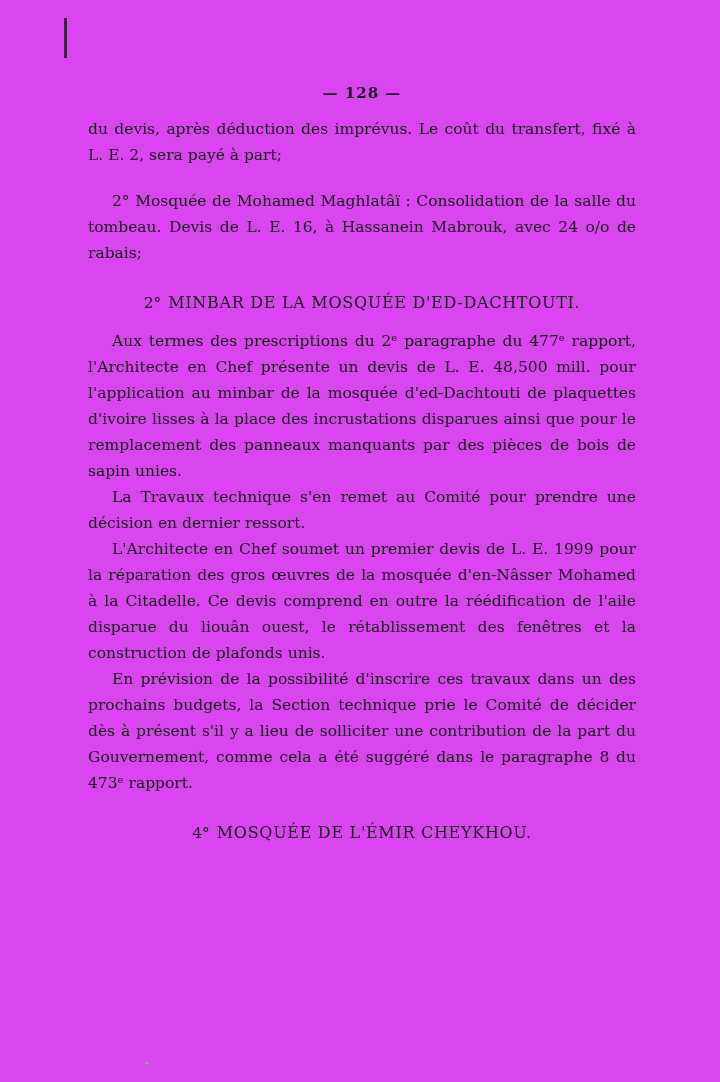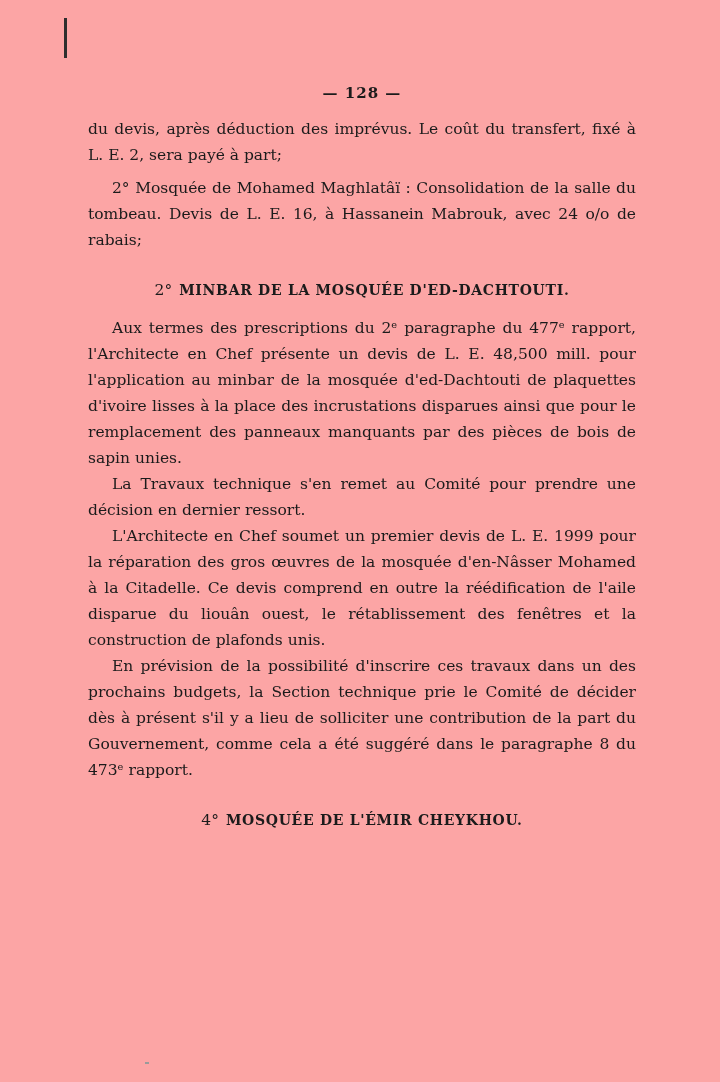--- a/index.html
+++ b/index.html
@@ -2,21 +2,21 @@
 <html lang="fr"><head>
 <meta charset="utf-8">
 <style>
   * { margin: 0; padding: 0; box-sizing: border-box; }
   html, body { background: #ffffff; }
   .page {
     position: relative;
     width: 720px;
     height: 1082px;
     margin: 0 auto;
-    background: #fca5a5;
+    background: #d946ef;
     font-family: "DejaVu Serif", "Liberation Serif", serif;
     color: #1b1b1b;
     overflow: hidden;
   }
   .artifact-left {
     position: absolute;
     left: 64px;
     top: 18px;
     width: 3px;
     height: 40px;
@@ -41,37 +41,37 @@
   }
   .page-number {
     text-align: center;
     font-weight: bold;
     font-size: 15px;
     letter-spacing: 1px;
     margin-bottom: 10px;
   }
   p.para { text-indent: 24px; }
   p.para.no-indent { text-indent: 0; }
-  p.item { margin-top: 7px; }
+  p.item { margin-top: 20px; }
   .heading {
     text-align: center;
     margin-top: 24px;
     margin-bottom: 15px;
     font-weight: normal;
     line-height: 20px;
     white-space: nowrap;
   }
   .heading .h-num {
     font-size: 15.5px;
     font-weight: normal;
     margin-right: 7px;
   }
   .heading .h-title {
-    font-size: 14px;
-    font-weight: bold;
+    font-size: 16px;
+    font-weight: normal;
     letter-spacing: 0.7px;
   }
 </style>
 </head>
 <body>
 
 <div class="page">
   <div class="artifact-left"></div>
   <div class="artifact-bottom"></div>
 

